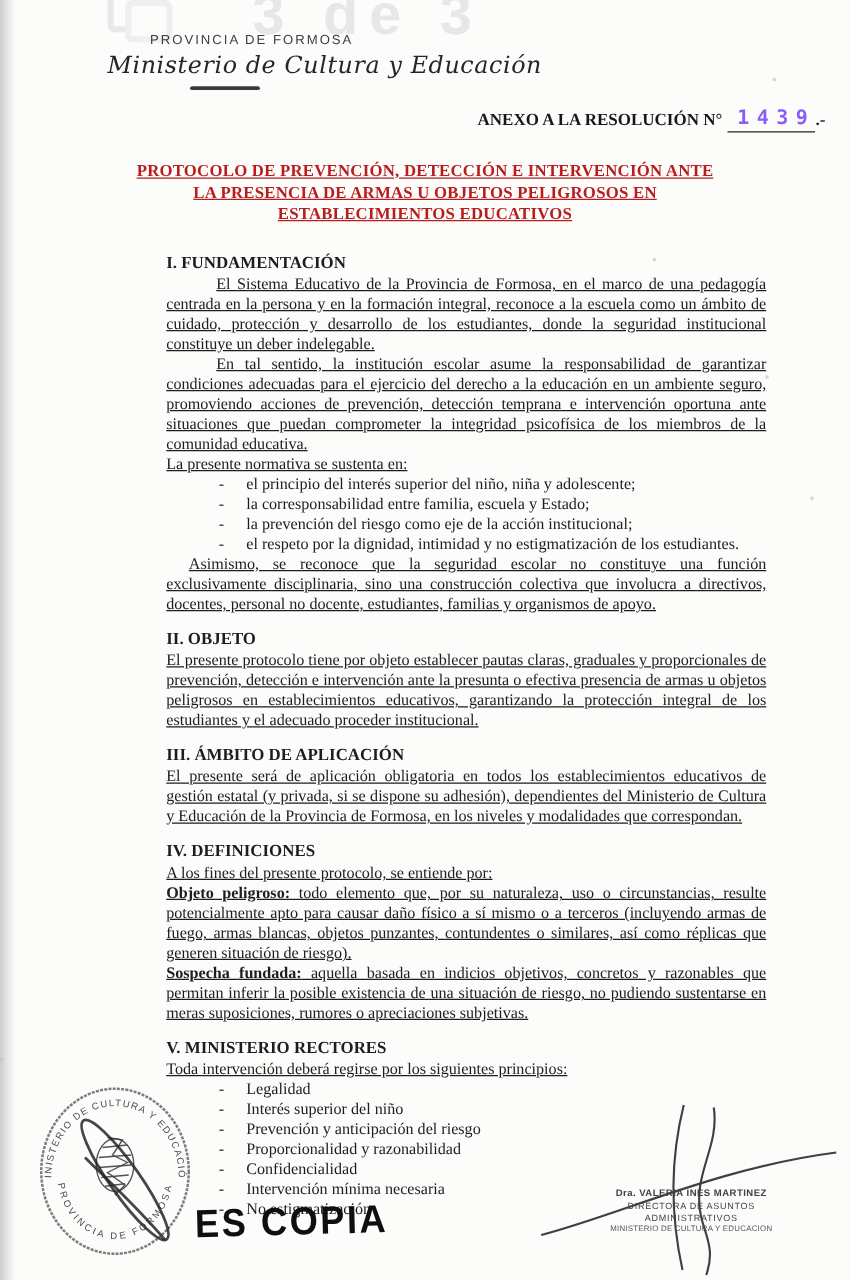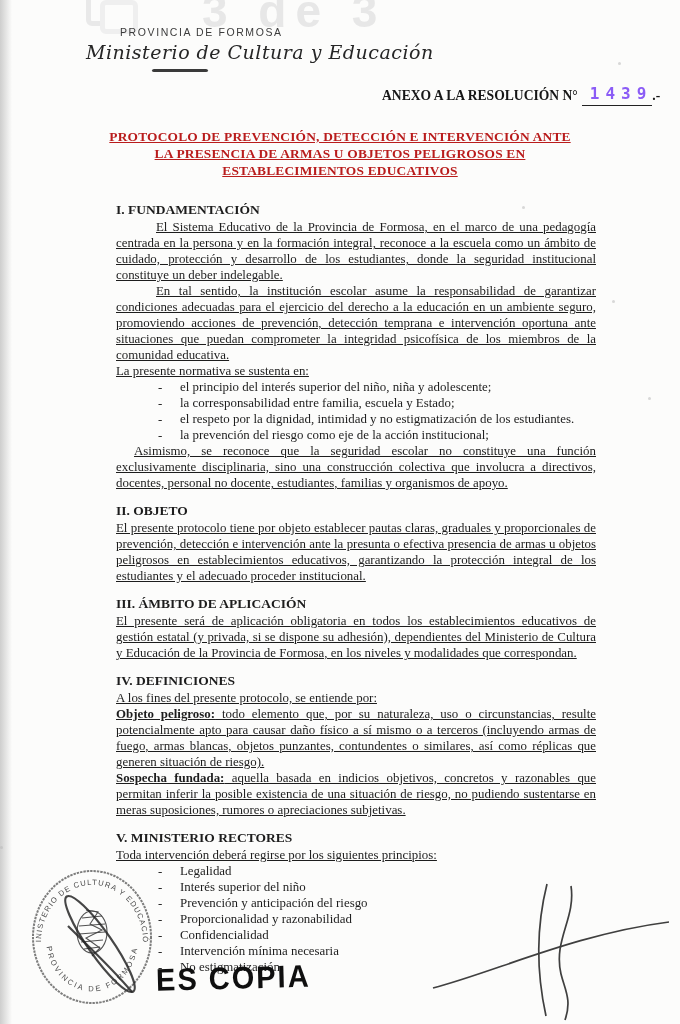--- a/index.html
+++ b/index.html
@@ -26,21 +26,21 @@
          white-space:nowrap;}
   .res-num{display:inline-block;font-family:"DejaVu Sans Mono",monospace;font-weight:bold;
            font-size:16px;letter-spacing:6px;color:#8b5cf6;border-bottom:1.6px solid #222;
            padding:0 0 2px 8px;margin-left:4px;transform:translateY(-1px);}
   .res-suffix{font-weight:bold;}
   
   .doc-title{position:absolute;top:128px;left:106px;width:468px;text-align:center;
              font-weight:bold;font-size:13.4px;line-height:17px;text-decoration:underline;
              color:#b91c1c;letter-spacing:.2px;}
   
-  .doc{position:absolute;left:116px;top:202px;width:480px;font-size:12.9px;line-height:16px;
+  .doc{position:absolute;left:133px;top:202px;width:480px;font-size:12.9px;line-height:16px;
        text-align:justify;}
   .doc h2{font-size:13.5px;margin:12px 0 1px;text-align:left;}
   .doc h2.first{margin-top:0;}
   .doc p{margin:0;text-decoration:underline;}
   .ind{text-indent:40px;}
   .ind-sm{text-indent:18px;}
   .ulead{text-decoration:underline;}
   .doc ul{list-style:none;margin:0 0 0 38px;padding:0;text-align:left;}
   .doc li{position:relative;padding-left:26px;}
   .doc li::before{content:"-";position:absolute;left:4px;}
@@ -86,22 +86,22 @@
   <div class="doc-title">PROTOCOLO DE PREVENCIÓN, DETECCIÓN E INTERVENCIÓN ANTE LA PRESENCIA DE ARMAS U OBJETOS PELIGROSOS EN ESTABLECIMIENTOS EDUCATIVOS</div>
 
   <main class="doc">
     <h2 class="first">I. FUNDAMENTACIÓN</h2>
     <p class="ind">El Sistema Educativo de la Provincia de Formosa, en el marco de una pedagogía centrada en la persona y en la formación integral, reconoce a la escuela como un ámbito de cuidado, protección y desarrollo de los estudiantes, donde la seguridad institucional constituye un deber indelegable.</p>
     <p class="ind">En tal sentido, la institución escolar asume la responsabilidad de garantizar condiciones adecuadas para el ejercicio del derecho a la educación en un ambiente seguro, promoviendo acciones de prevención, detección temprana e intervención oportuna ante situaciones que puedan comprometer la integridad psicofísica de los miembros de la comunidad educativa.</p>
     <p class="ulead">La presente normativa se sustenta en:</p>
     <ul>
         <li>el principio del interés superior del niño, niña y adolescente;</li>
         <li>la corresponsabilidad entre familia, escuela y Estado;</li>
+        <li>la prevención del riesgo como eje de la acción institucional;</li>
         <li>el respeto por la dignidad, intimidad y no estigmatización de los estudiantes.</li>
-        <li>la prevención del riesgo como eje de la acción institucional;</li>
       </ul>
     <p class="ind-sm">Asimismo, se reconoce que la seguridad escolar no constituye una función exclusivamente disciplinaria, sino una construcción colectiva que involucra a directivos, docentes, personal no docente, estudiantes, familias y organismos de apoyo.</p>
 
     <h2>II. OBJETO</h2>
     <p>El presente protocolo tiene por objeto establecer pautas claras, graduales y proporcionales de prevención, detección e intervención ante la presunta o efectiva presencia de armas u objetos peligrosos en establecimientos educativos, garantizando la protección integral de los estudiantes y el adecuado proceder institucional.</p>
 
     <h2>III. ÁMBITO DE APLICACIÓN</h2>
     <p>El presente será de aplicación obligatoria en todos los establecimientos educativos de gestión estatal (y privada, si se dispone su adhesión), dependientes del Ministerio de Cultura y Educación de la Provincia de Formosa, en los niveles y modalidades que correspondan.</p>
 
     <h2>IV. DEFINICIONES</h2>
@@ -144,20 +144,26 @@
   <div class="es-copia">ES COPIA</div>
 
   <div class="sigblock">
     <svg class="sig-svg" viewBox="0 0 252 142">
       <g fill="none" stroke="#262626" stroke-width="1.7" opacity=".88">
         <path d="M 8,106 C 70,90 150,52 244,40"></path>
         <path d="M 122,2 C 112,42 110,84 121,134"></path>
         <path d="M 146,4 C 151,36 128,58 136,92 C 140,108 147,118 140,138"></path>
       </g>
     </svg>
+    <div class="sig-text">
+      <div class="sig-name">Dra. VALERIA INES MARTINEZ</div>
+      <div class="sig-role">DIRECTORA DE ASUNTOS</div>
+      <div class="sig-role">ADMINISTRATIVOS</div>
+      <div class="sig-org">MINISTERIO DE CULTURA Y EDUCACION</div>
+    </div>
   </div>
 
   <div class="spk" style="left:618px;top:62px"></div>
   <div class="spk" style="left:522px;top:206px"></div>
   <div class="spk" style="left:612px;top:300px"></div>
   <div class="spk" style="left:648px;top:397px"></div>
   <div class="spk" style="left:660:px;top:846px"></div>
 </div>
 
 </body></html>

